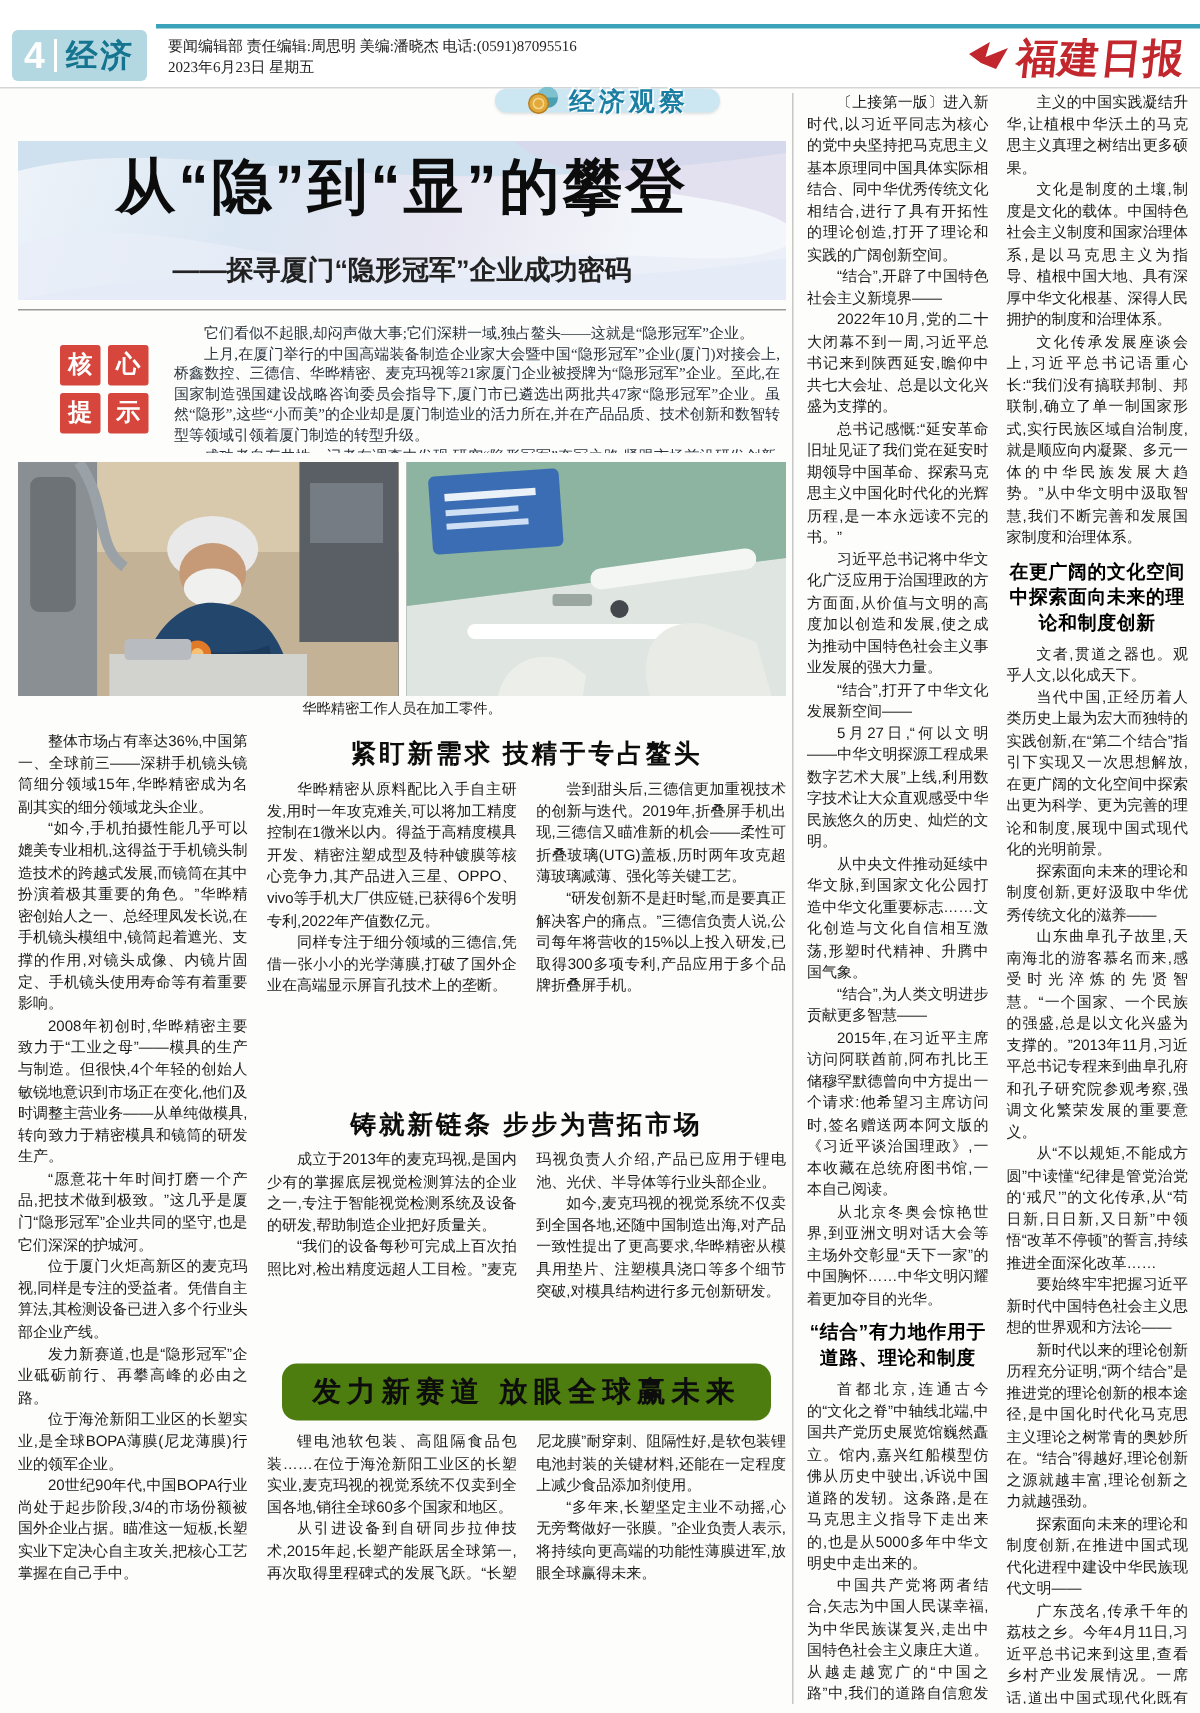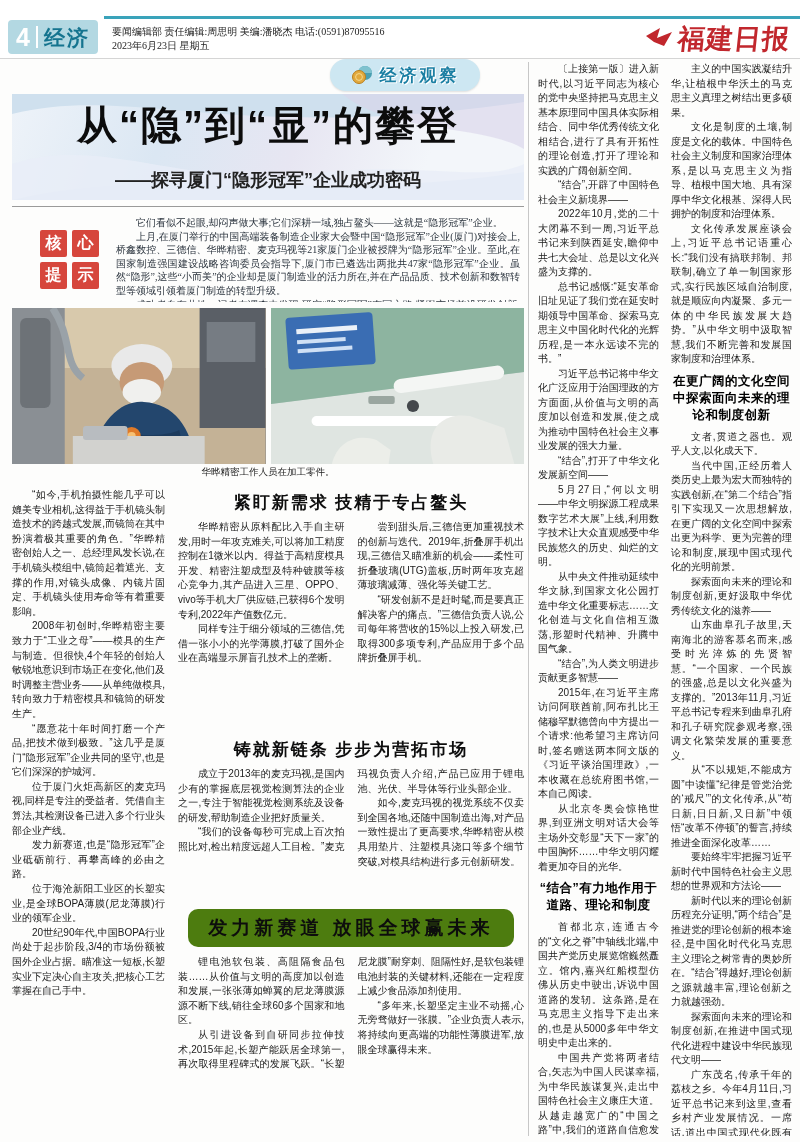--- a/index.html
+++ b/index.html
@@ -16,21 +16,21 @@
   .edit-info{position:absolute;top:25px;left:112px;font-family:"Liberation Serif",serif;
              font-size:10px;line-height:14px;color:#222;}
   .masthead{position:absolute;top:21px;right:10px;display:flex;align-items:center;gap:4px;}
   .masthead-name{font-family:"Liberation Serif",serif;font-weight:bold;font-size:27px;color:#c1272d;
                  transform:skewX(-6deg);letter-spacing:1px;}
   
   .vdiv{position:absolute;left:528px;top:62px;bottom:6px;width:1px;background:#c7c7c7;}
   .leftb{position:absolute;left:12px;top:58px;width:512px;bottom:4px;}
   .rightb{position:absolute;left:538px;right:8px;top:62px;bottom:6px;display:flex;gap:12px;}
   
-  .badge{position:absolute;top:1px;left:318px;width:150px;height:32px;background:#cde7f2;border-radius:16px;
+  .badge{position:absolute;top:1px;left:318px;width:150px;height:16px;background:#cde7f2;border-radius:16px;
          display:flex;align-items:center;justify-content:center;gap:7px;box-shadow:0 1px 2px rgba(0,0,0,.12);}
   .badge-label{color:#1b7fa3;font-weight:bold;font-size:17px;letter-spacing:3px;
                text-shadow:1px 1px 0 #fff, -1px -1px 0 #fff;}
   
   .banner{position:absolute;top:36px;left:0;right:0;height:106px;overflow:hidden;
           background:linear-gradient(110deg,#eef3f9 0%,#dbe7f3 30%,#e7e6f2 55%,#f3f6fa 80%);}
   .banner svg.waves{position:absolute;inset:0;}
   .headline{position:relative;text-align:center;font-weight:bold;font-size:40px;letter-spacing:2px;
             color:#0c0c0c;margin:8px 0 0;line-height:46px;}
   .deck{position:relative;text-align:center;font-weight:bold;font-size:18px;color:#222;margin:20px 0 0;}
@@ -174,20 +174,21 @@
           <rect x="96" y="88" width="26" height="8" rx="2" fill="#9aa6a0"></rect>
         </svg>
       </div>
     </div>
     <div class="captions">
       <div class="caption">华晔精密工作人员在加工零件。</div>
     </div>
 
     <div class="body3">
       <div class="bcol1">
+          <p class="ap">整体市场占有率达36%,中国第一、全球前三——深耕手机镜头镜筒细分领域15年,华晔精密成为名副其实的细分领域龙头企业。</p>
           <p class="ap">“如今,手机拍摄性能几乎可以媲美专业相机,这得益于手机镜头制造技术的跨越式发展,而镜筒在其中扮演着极其重要的角色。”华晔精密创始人之一、总经理凤发长说,在手机镜头模组中,镜筒起着遮光、支撑的作用,对镜头成像、内镜片固定、手机镜头使用寿命等有着重要影响。</p>
           <p class="ap">2008年初创时,华晔精密主要致力于“工业之母”——模具的生产与制造。但很快,4个年轻的创始人敏锐地意识到市场正在变化,他们及时调整主营业务——从单纯做模具,转向致力于精密模具和镜筒的研发生产。</p>
           <p class="ap">“愿意花十年时间打磨一个产品,把技术做到极致。”这几乎是厦门“隐形冠军”企业共同的坚守,也是它们深深的护城河。</p>
           <p class="ap">位于厦门火炬高新区的麦克玛视,同样是专注的受益者。凭借自主算法,其检测设备已进入多个行业头部企业产线。</p>
           <p class="ap">发力新赛道,也是“隐形冠军”企业砥砺前行、再攀高峰的必由之路。</p>
           <p class="ap">位于海沧新阳工业区的长塑实业,是全球BOPA薄膜(尼龙薄膜)行业的领军企业。</p>
           <p class="ap">20世纪90年代,中国BOPA行业尚处于起步阶段,3/4的市场份额被国外企业占据。瞄准这一短板,长塑实业下定决心自主攻关,把核心工艺掌握在自己手中。</p>
         </div>
       <div class="bmid">
         <div class="subhead3">紧盯新需求 技精于专占鳌头</div>
@@ -198,21 +199,21 @@
             <p class="ap">“研发创新不是赶时髦,而是要真正解决客户的痛点。”三德信负责人说,公司每年将营收的15%以上投入研发,已取得300多项专利,产品应用于多个品牌折叠屏手机。</p>
           </div>
         <div class="subhead3 later">铸就新链条 步步为营拓市场</div>
         <div class="twocol t2">
             <p class="ap">成立于2013年的麦克玛视,是国内少有的掌握底层视觉检测算法的企业之一,专注于智能视觉检测系统及设备的研发,帮助制造企业把好质量关。</p>
             <p class="ap">“我们的设备每秒可完成上百次拍照比对,检出精度远超人工目检。”麦克玛视负责人介绍,产品已应用于锂电池、光伏、半导体等行业头部企业。</p>
             <p class="ap">如今,麦克玛视的视觉系统不仅卖到全国各地,还随中国制造出海,对产品一致性提出了更高要求,华晔精密从模具用垫片、注塑模具浇口等多个细节突破,对模具结构进行多元创新研发。</p>
           </div>
         <div class="bluebox">发力新赛道 放眼全球赢未来</div>
         <div class="twocol t3">
-            <p class="ap">锂电池软包装、高阻隔食品包装……从价值与文明的高度加以创造和发展,一张张薄如蝉翼的尼龙薄膜源源不断下线,销往全球60多个国家和地区。</p>
+            <p class="ap">锂电池软包装、高阻隔食品包装……在位于海沧新阳工业区的长塑实业,麦克玛视的视觉系统不仅卖到全国各地,销往全球60多个国家和地区。</p>
             <p class="ap">从引进设备到自研同步拉伸技术,2015年起,长塑产能跃居全球第一,再次取得里程碑式的发展飞跃。“长塑尼龙膜”耐穿刺、阻隔性好,是软包装锂电池封装的关键材料,还能在一定程度上减少食品添加剂使用。</p>
             <p class="ap">“多年来,长塑坚定主业不动摇,心无旁骛做好一张膜。”企业负责人表示,将持续向更高端的功能性薄膜进军,放眼全球赢得未来。</p>
           </div>
       </div>
     </div>
   </div>
 
   <div class="rightb">
     <div class="tcol">
         <p class="ap">〔上接第一版〕进入新时代,以习近平同志为核心的党中央坚持把马克思主义基本原理同中国具体实际相结合、同中华优秀传统文化相结合,进行了具有开拓性的理论创造,打开了理论和实践的广阔创新空间。</p>

